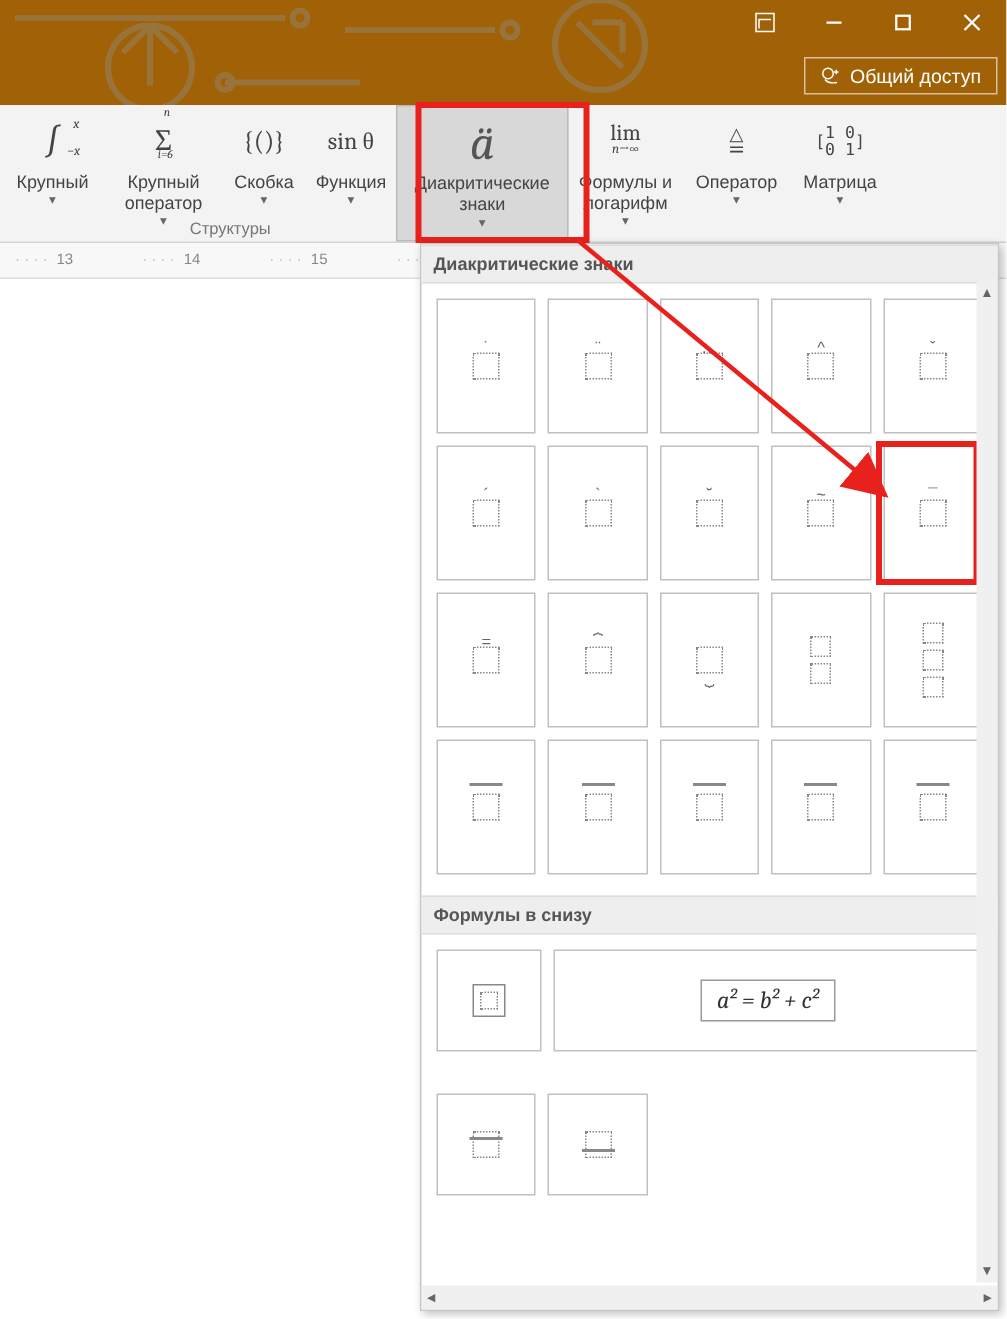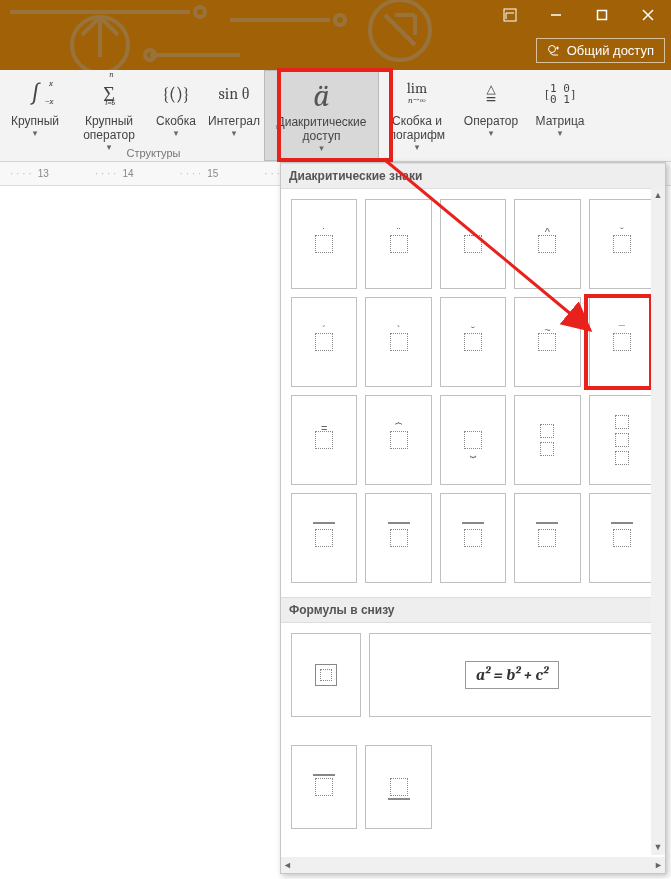--- a/index.html
+++ b/index.html
@@ -101,21 +101,21 @@
     padding:10px 10px 14px 10px;
   }
   .grid.cols2 { grid-template-columns: 70px 1fr; padding:10px 10px 18px 10px;}
   .cell {
     height:90px;
     border:1px solid #c0c0c0;
     background:#fff;
     display:flex; align-items:center; justify-content:center;
     position:relative;
   }
-  .cell.short { height:84px;font-weight:bold; }
+  .cell.short { height:68px; }
   .placeholder {
     width:18px; height:18px;
     border:1px dotted #888;
     position:relative;
   }
   .accent-hat { position:absolute; top:-10px; left:50%; transform:translateX(-50%); font-size:11px; color:#666;}
   .accent-below { position:absolute; bottom:-10px; left:50%; transform:translateX(-50%); font-size:11px; color:#666;}
   .bar-over { width:22px; height:2px; background:#888; position:absolute; top:28px;}
   .bar-under { width:22px; height:2px; background:#888; position:absolute; bottom:28px;}
   .stack { display:flex; flex-direction:column; align-items:center; gap:4px;}
@@ -220,35 +220,35 @@
 оператор</div>
     <div class="dd">▾</div>
   </div>
   <div class="ribbon-item" style="width:56px">
     <div class="icon-slot" style="font-family:Cambria,serif;font-size:18px">{()}</div>
     <div class="lbl">Скобка</div>
     <div class="dd">▾</div>
   </div>
   <div class="ribbon-item" style="width:60px">
     <div class="icon-slot" style="font-family:Cambria,serif;font-size:16px">sin θ</div>
-    <div class="lbl">Интеграл</div>
+    <div class="lbl">Функция</div>
     <div class="dd">▾</div>
   </div>
   <div class="ribbon-item" style="width:115px;background:#d8d8d8;border:1px solid #bbb">
     <div class="icon-slot" style="font-family:Cambria,'Times New Roman',serif;font-size:32px;font-style:italic;color:#555">ä</div>
     <div class="lbl">Диакритические
-доступ</div>
+знаки</div>
     <div class="dd">▾</div>
   </div>
   <div class="ribbon-item" style="width:76px">
     <div class="icon-slot" style="font-family:Cambria,serif;font-size:15px;flex-direction:column;display:flex;line-height:12px">
       <span>lim</span>
         <span style="font-size:9px;font-style:italic">n→∞</span>
     </div>
-    <div class="lbl">Скобка и
+    <div class="lbl">Формулы и
 логарифм</div>
     <div class="dd">▾</div>
   </div>
   <div class="ribbon-item" style="width:72px">
     <div class="icon-slot" style="font-family:Cambria,serif;font-size:20px;flex-direction:column;display:flex;line-height:10px">
       <span style="font-size:12px">△</span>
         <span>=</span>
     </div>
     <div class="lbl">Оператор</div>
     <div class="dd">▾</div>

